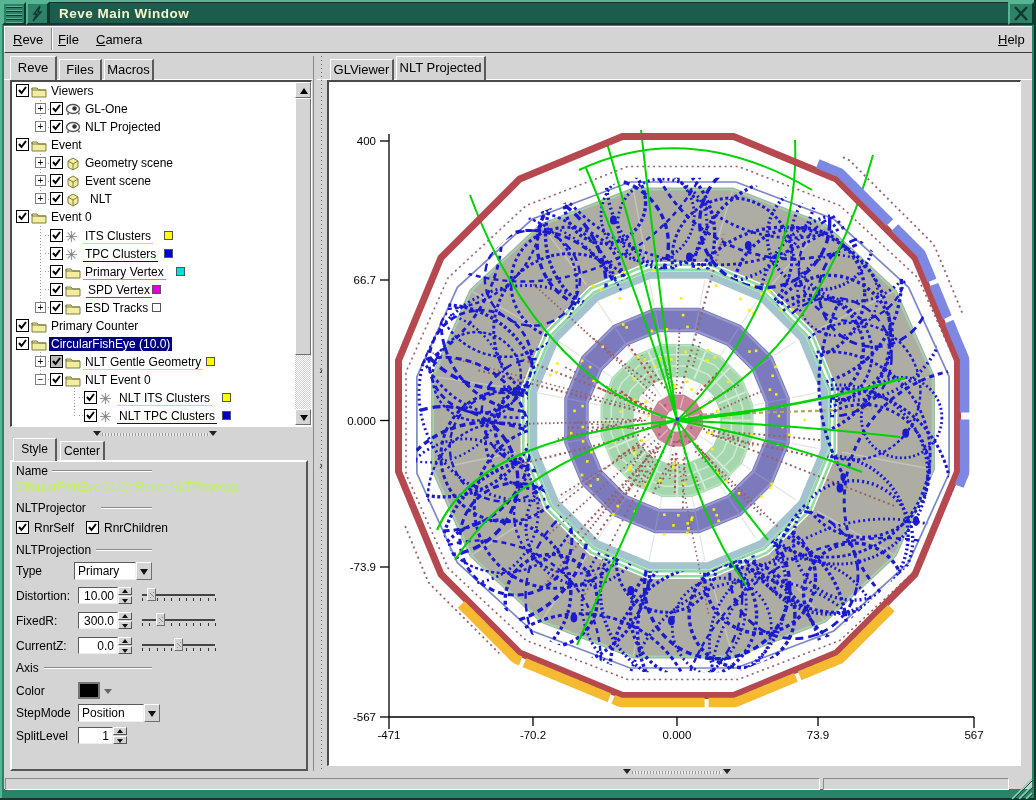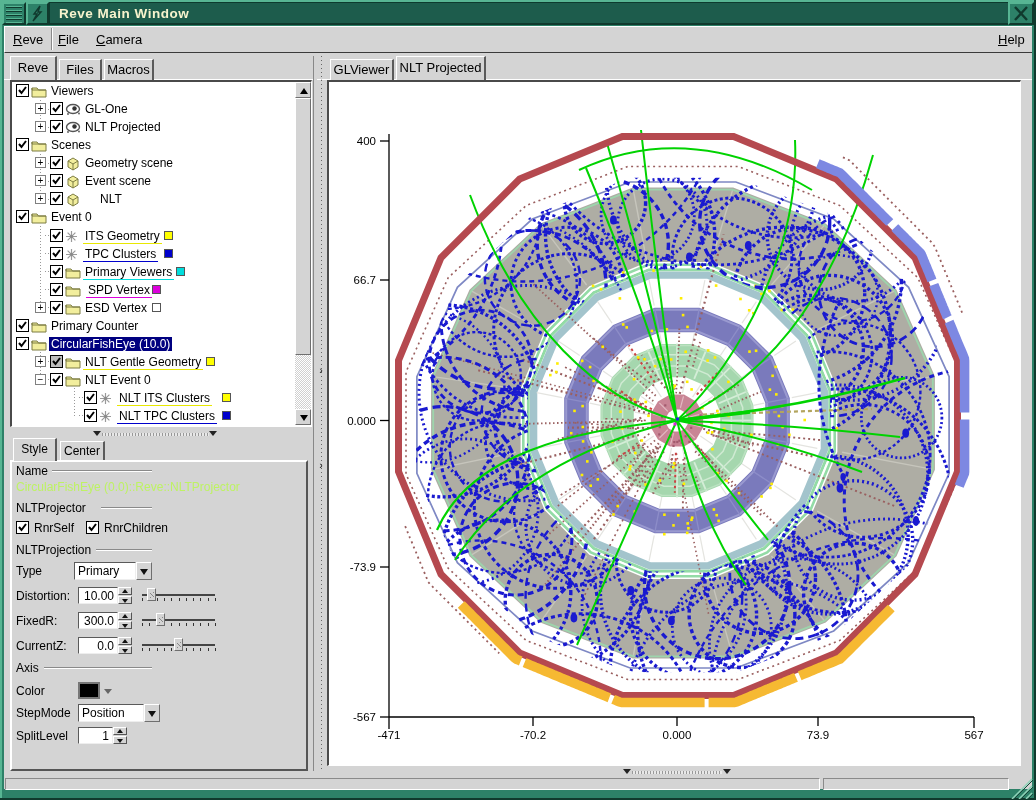--- a/index.html
+++ b/index.html
@@ -133,21 +133,21 @@
 <div class="row" style="left:0;top:136px">
 <div class="cb" style="left:16px;top:2px;background:#fff">
       <svg width="11" height="11" style="position:absolute;left:0;top:0">
         <path d="M2 5 L4.5 8 L9 2" fill="none" stroke="#000" stroke-width="2"></path>
       </svg>
     </div>
 <span style="position:absolute;left:31px;top:3px"><svg width="16" height="13" viewBox="0 0 16 13">
         <path d="M1 3 L6 3 L7.5 5 L15 5 L15 12 L1 12 Z" fill="#f2ee9d" stroke="#7d7d43" stroke-width="1"></path>
         <path d="M1 3 L1 5 L15 5" fill="none" stroke="#7d7d43" stroke-width="1"></path>
       </svg></span>
-<span style="position:absolute;left:49px;top:2px;padding:0 2px">Scenes</span>
+<span style="position:absolute;left:49px;top:2px;padding:0 2px">Event</span>
 </div>
 <div class="row" style="left:0;top:154px">
 <div class="pm" style="left:35px;top:3px">+</div>
 <div class="cb" style="left:50px;top:2px;background:#fff">
       <svg width="11" height="11" style="position:absolute;left:0;top:0">
         <path d="M2 5 L4.5 8 L9 2" fill="none" stroke="#000" stroke-width="2"></path>
       </svg>
     </div>
 <span style="position:absolute;left:65px;top:3px"><svg width="15" height="14" viewBox="0 0 15 14">
         <path d="M3 4 L8 1 L13 4 L13 10 L8 13 L3 10 Z" fill="#f2ee9d" stroke="#7d7d43" stroke-width="1"></path>
@@ -172,21 +172,21 @@
 <div class="pm" style="left:35px;top:3px">+</div>
 <div class="cb" style="left:50px;top:2px;background:#fff">
       <svg width="11" height="11" style="position:absolute;left:0;top:0">
         <path d="M2 5 L4.5 8 L9 2" fill="none" stroke="#000" stroke-width="2"></path>
       </svg>
     </div>
 <span style="position:absolute;left:65px;top:3px"><svg width="15" height="14" viewBox="0 0 15 14">
         <path d="M3 4 L8 1 L13 4 L13 10 L8 13 L3 10 Z" fill="#f2ee9d" stroke="#7d7d43" stroke-width="1"></path>
         <path d="M3 4 L8 7 L13 4 M8 7 L8 13" fill="none" stroke="#7d7d43" stroke-width="1"></path>
       </svg></span>
-<span style="position:absolute;left:98px;top:2px;padding:0 2px">NLT</span>
+<span style="position:absolute;left:88px;top:2px;padding:0 2px">NLT</span>
 </div>
 <div class="row" style="left:0;top:208px">
 <div class="cb" style="left:16px;top:2px;background:#fff">
       <svg width="11" height="11" style="position:absolute;left:0;top:0">
         <path d="M2 5 L4.5 8 L9 2" fill="none" stroke="#000" stroke-width="2"></path>
       </svg>
     </div>
 <span style="position:absolute;left:31px;top:3px"><svg width="16" height="13" viewBox="0 0 16 13">
         <path d="M1 3 L6 3 L7.5 5 L15 5 L15 12 L1 12 Z" fill="#f2ee9d" stroke="#7d7d43" stroke-width="1"></path>
         <path d="M1 3 L1 5 L15 5" fill="none" stroke="#7d7d43" stroke-width="1"></path>
@@ -198,21 +198,21 @@
       <svg width="11" height="11" style="position:absolute;left:0;top:0">
         <path d="M2 5 L4.5 8 L9 2" fill="none" stroke="#000" stroke-width="2"></path>
       </svg>
     </div>
 <span style="position:absolute;left:65px;top:3px"><svg width="13" height="13" viewBox="0 0 13 13">
         <g stroke="#9a9a9a" stroke-width="1.2">
           <path d="M6.5 1 L6.5 12 M1 6.5 L12 6.5 M2.6 2.6 L10.4 10.4 M10.4 2.6 L2.6 10.4"></path>
         </g>
         <circle cx="6.5" cy="6.5" r="1.4" fill="#888"></circle>
       </svg></span>
-<span style="position:absolute;left:83px;top:2px;padding:0 2px;border-bottom:1.5px solid #e8e800">ITS Geometry</span>
+<span style="position:absolute;left:83px;top:2px;padding:0 2px;border-bottom:1.5px solid #e8e800">ITS Clusters</span>
 <div class="sw" style="left:164px;top:4px;background:#ffff00"></div>
 </div>
 <div class="row" style="left:0;top:245px">
 <div class="cb" style="left:50px;top:2px;background:#fff">
       <svg width="11" height="11" style="position:absolute;left:0;top:0">
         <path d="M2 5 L4.5 8 L9 2" fill="none" stroke="#000" stroke-width="2"></path>
       </svg>
     </div>
 <span style="position:absolute;left:65px;top:3px"><svg width="13" height="13" viewBox="0 0 13 13">
         <g stroke="#9a9a9a" stroke-width="1.2">
@@ -226,21 +226,21 @@
 <div class="row" style="left:0;top:263px">
 <div class="cb" style="left:50px;top:2px;background:#fff">
       <svg width="11" height="11" style="position:absolute;left:0;top:0">
         <path d="M2 5 L4.5 8 L9 2" fill="none" stroke="#000" stroke-width="2"></path>
       </svg>
     </div>
 <span style="position:absolute;left:65px;top:3px"><svg width="16" height="13" viewBox="0 0 16 13">
         <path d="M1 3 L6 3 L7.5 5 L15 5 L15 12 L1 12 Z" fill="#f2ee9d" stroke="#7d7d43" stroke-width="1"></path>
         <path d="M1 3 L1 5 L15 5" fill="none" stroke="#7d7d43" stroke-width="1"></path>
       </svg></span>
-<span style="position:absolute;left:83px;top:2px;padding:0 2px;border-bottom:1.5px solid #00dddd">Primary Viewers</span>
+<span style="position:absolute;left:83px;top:2px;padding:0 2px;border-bottom:1.5px solid #00dddd">Primary Vertex</span>
 <div class="sw" style="left:176px;top:4px;background:#00dddd"></div>
 </div>
 <div class="row" style="left:0;top:281px">
 <div class="cb" style="left:50px;top:2px;background:#fff">
       <svg width="11" height="11" style="position:absolute;left:0;top:0">
         <path d="M2 5 L4.5 8 L9 2" fill="none" stroke="#000" stroke-width="2"></path>
       </svg>
     </div>
 <span style="position:absolute;left:65px;top:3px"><svg width="16" height="13" viewBox="0 0 16 13">
         <path d="M1 3 L6 3 L7.5 5 L15 5 L15 12 L1 12 Z" fill="#f2ee9d" stroke="#7d7d43" stroke-width="1"></path>
@@ -253,21 +253,21 @@
 <div class="pm" style="left:35px;top:3px">+</div>
 <div class="cb" style="left:50px;top:2px;background:#fff">
       <svg width="11" height="11" style="position:absolute;left:0;top:0">
         <path d="M2 5 L4.5 8 L9 2" fill="none" stroke="#000" stroke-width="2"></path>
       </svg>
     </div>
 <span style="position:absolute;left:65px;top:3px"><svg width="16" height="13" viewBox="0 0 16 13">
         <path d="M1 3 L6 3 L7.5 5 L15 5 L15 12 L1 12 Z" fill="#f2ee9d" stroke="#7d7d43" stroke-width="1"></path>
         <path d="M1 3 L1 5 L15 5" fill="none" stroke="#7d7d43" stroke-width="1"></path>
       </svg></span>
-<span style="position:absolute;left:83px;top:2px;padding:0 2px">ESD Vertex</span>
+<span style="position:absolute;left:83px;top:2px;padding:0 2px">ESD Tracks</span>
 <div class="sw" style="left:152px;top:4px;background:#ffffff"></div>
 </div>
 <div class="row" style="left:0;top:317px">
 <div class="cb" style="left:16px;top:2px;background:#fff">
       <svg width="11" height="11" style="position:absolute;left:0;top:0">
         <path d="M2 5 L4.5 8 L9 2" fill="none" stroke="#000" stroke-width="2"></path>
       </svg>
     </div>
 <span style="position:absolute;left:31px;top:3px"><svg width="16" height="13" viewBox="0 0 16 13">
         <path d="M1 3 L6 3 L7.5 5 L15 5 L15 12 L1 12 Z" fill="#f2ee9d" stroke="#7d7d43" stroke-width="1"></path>

